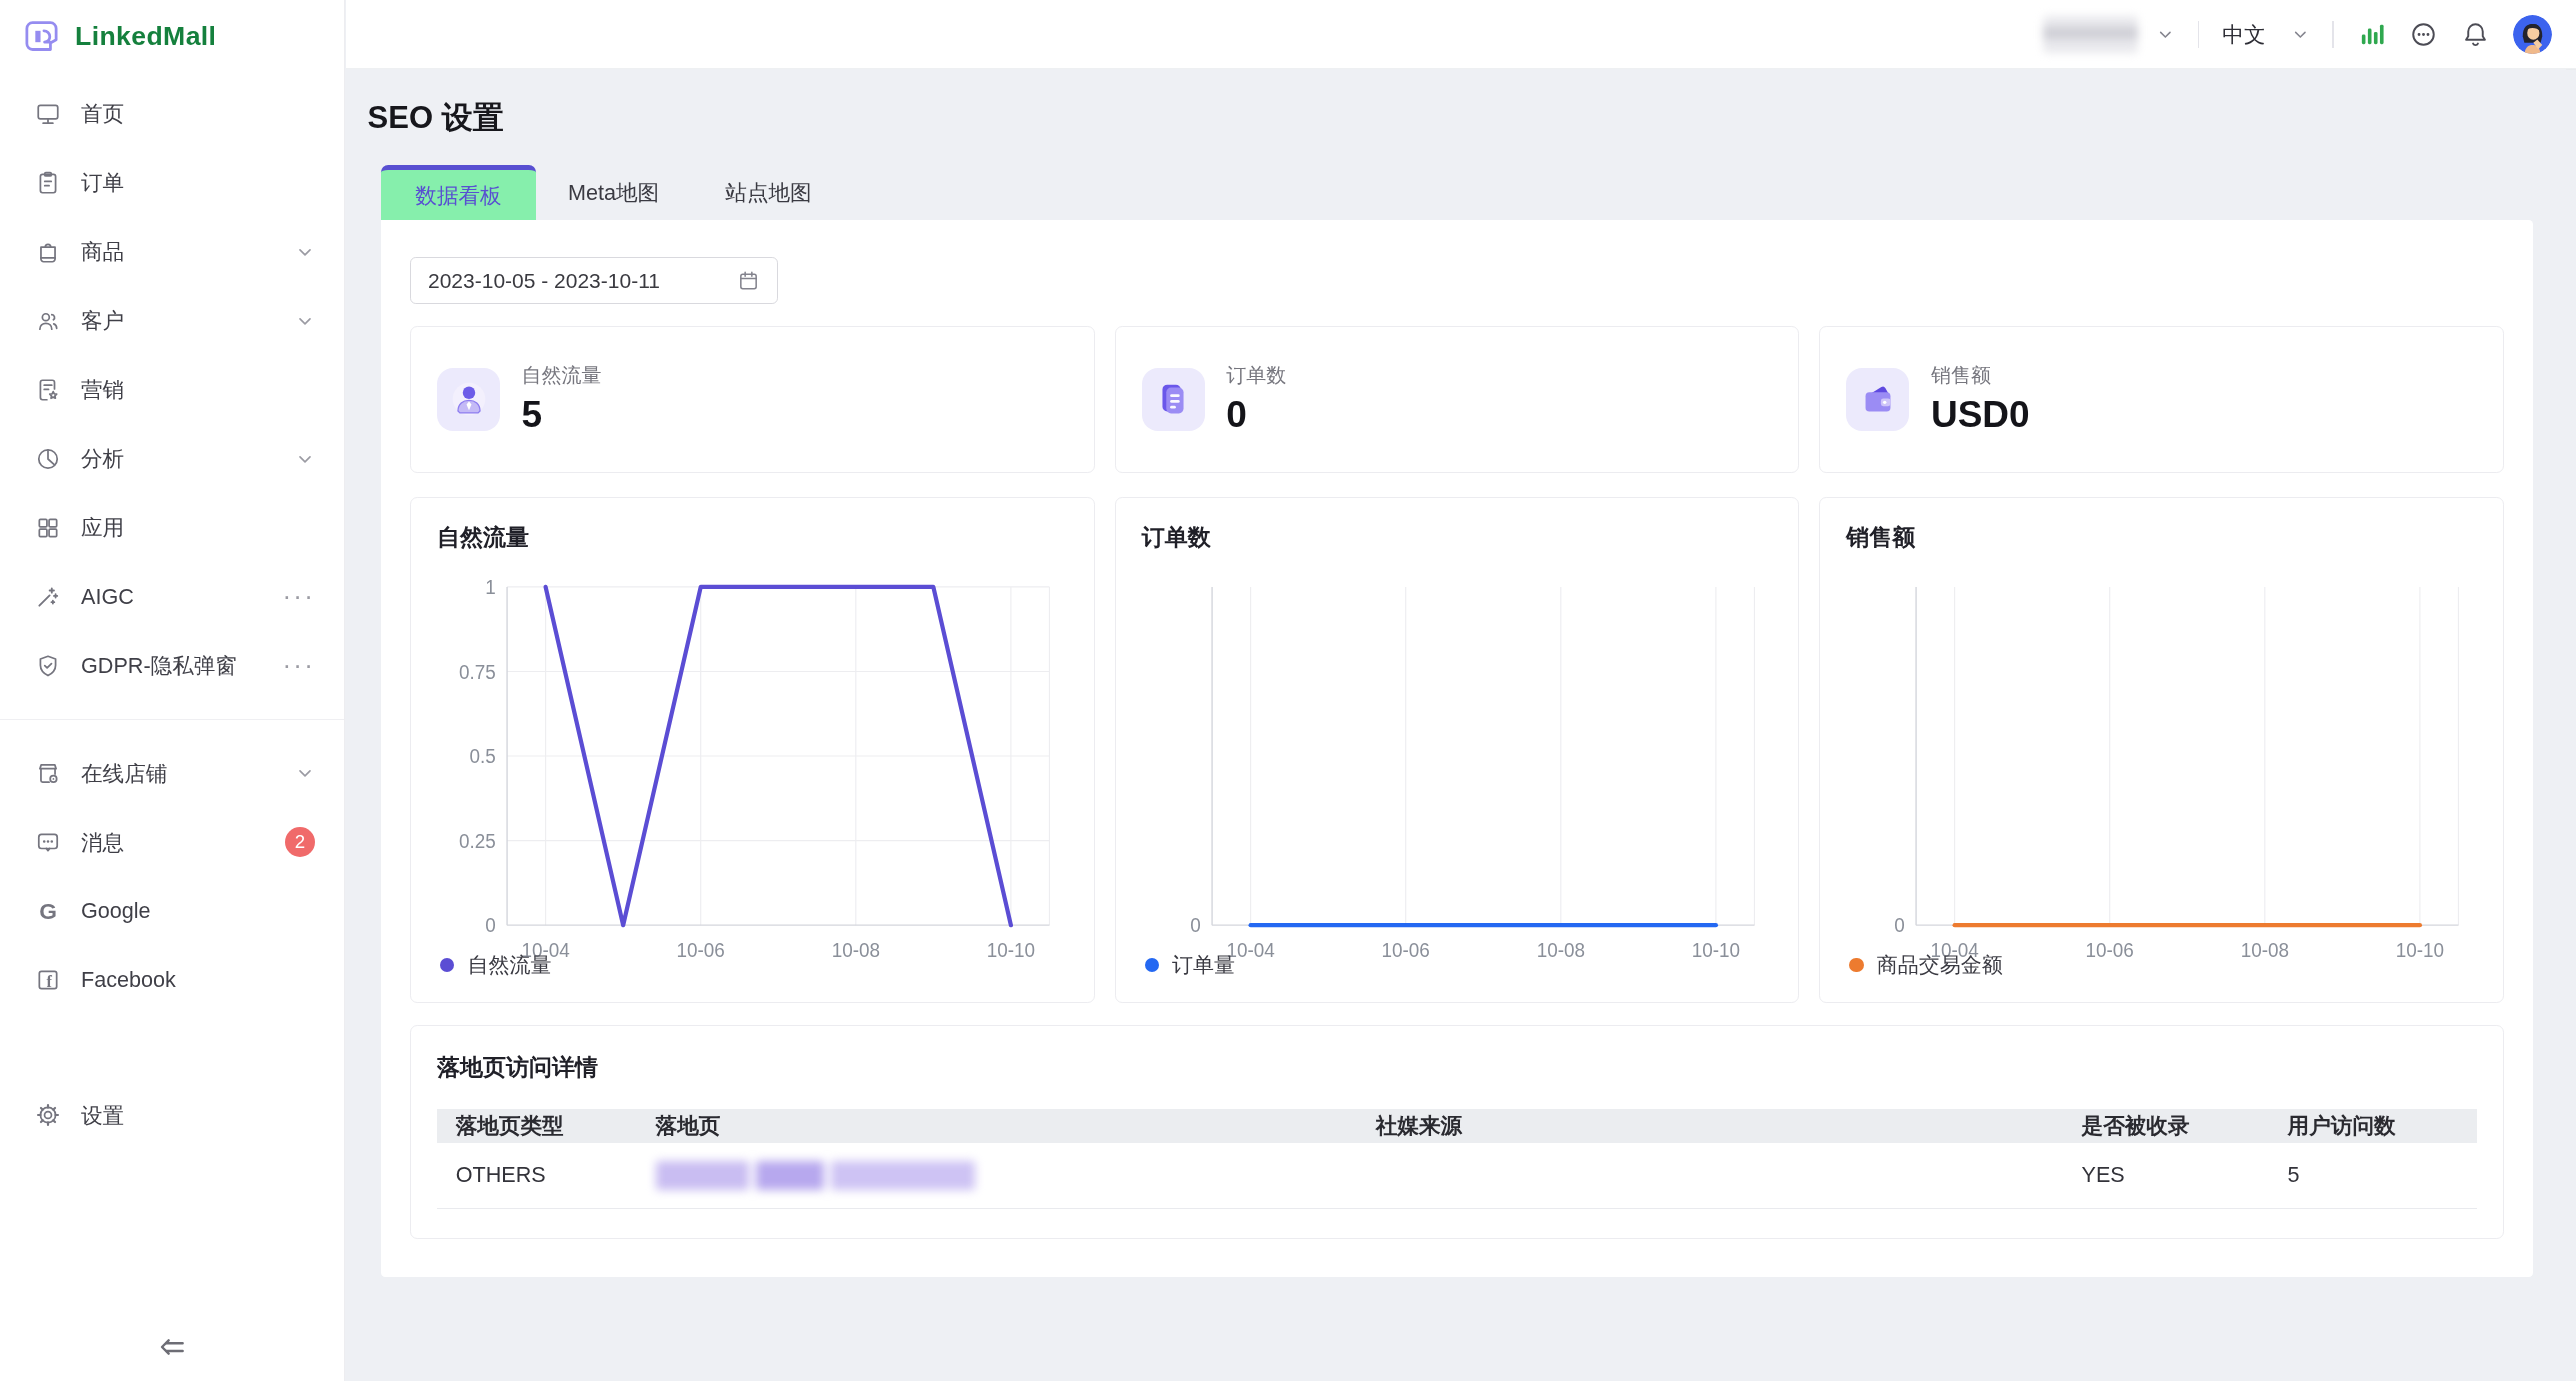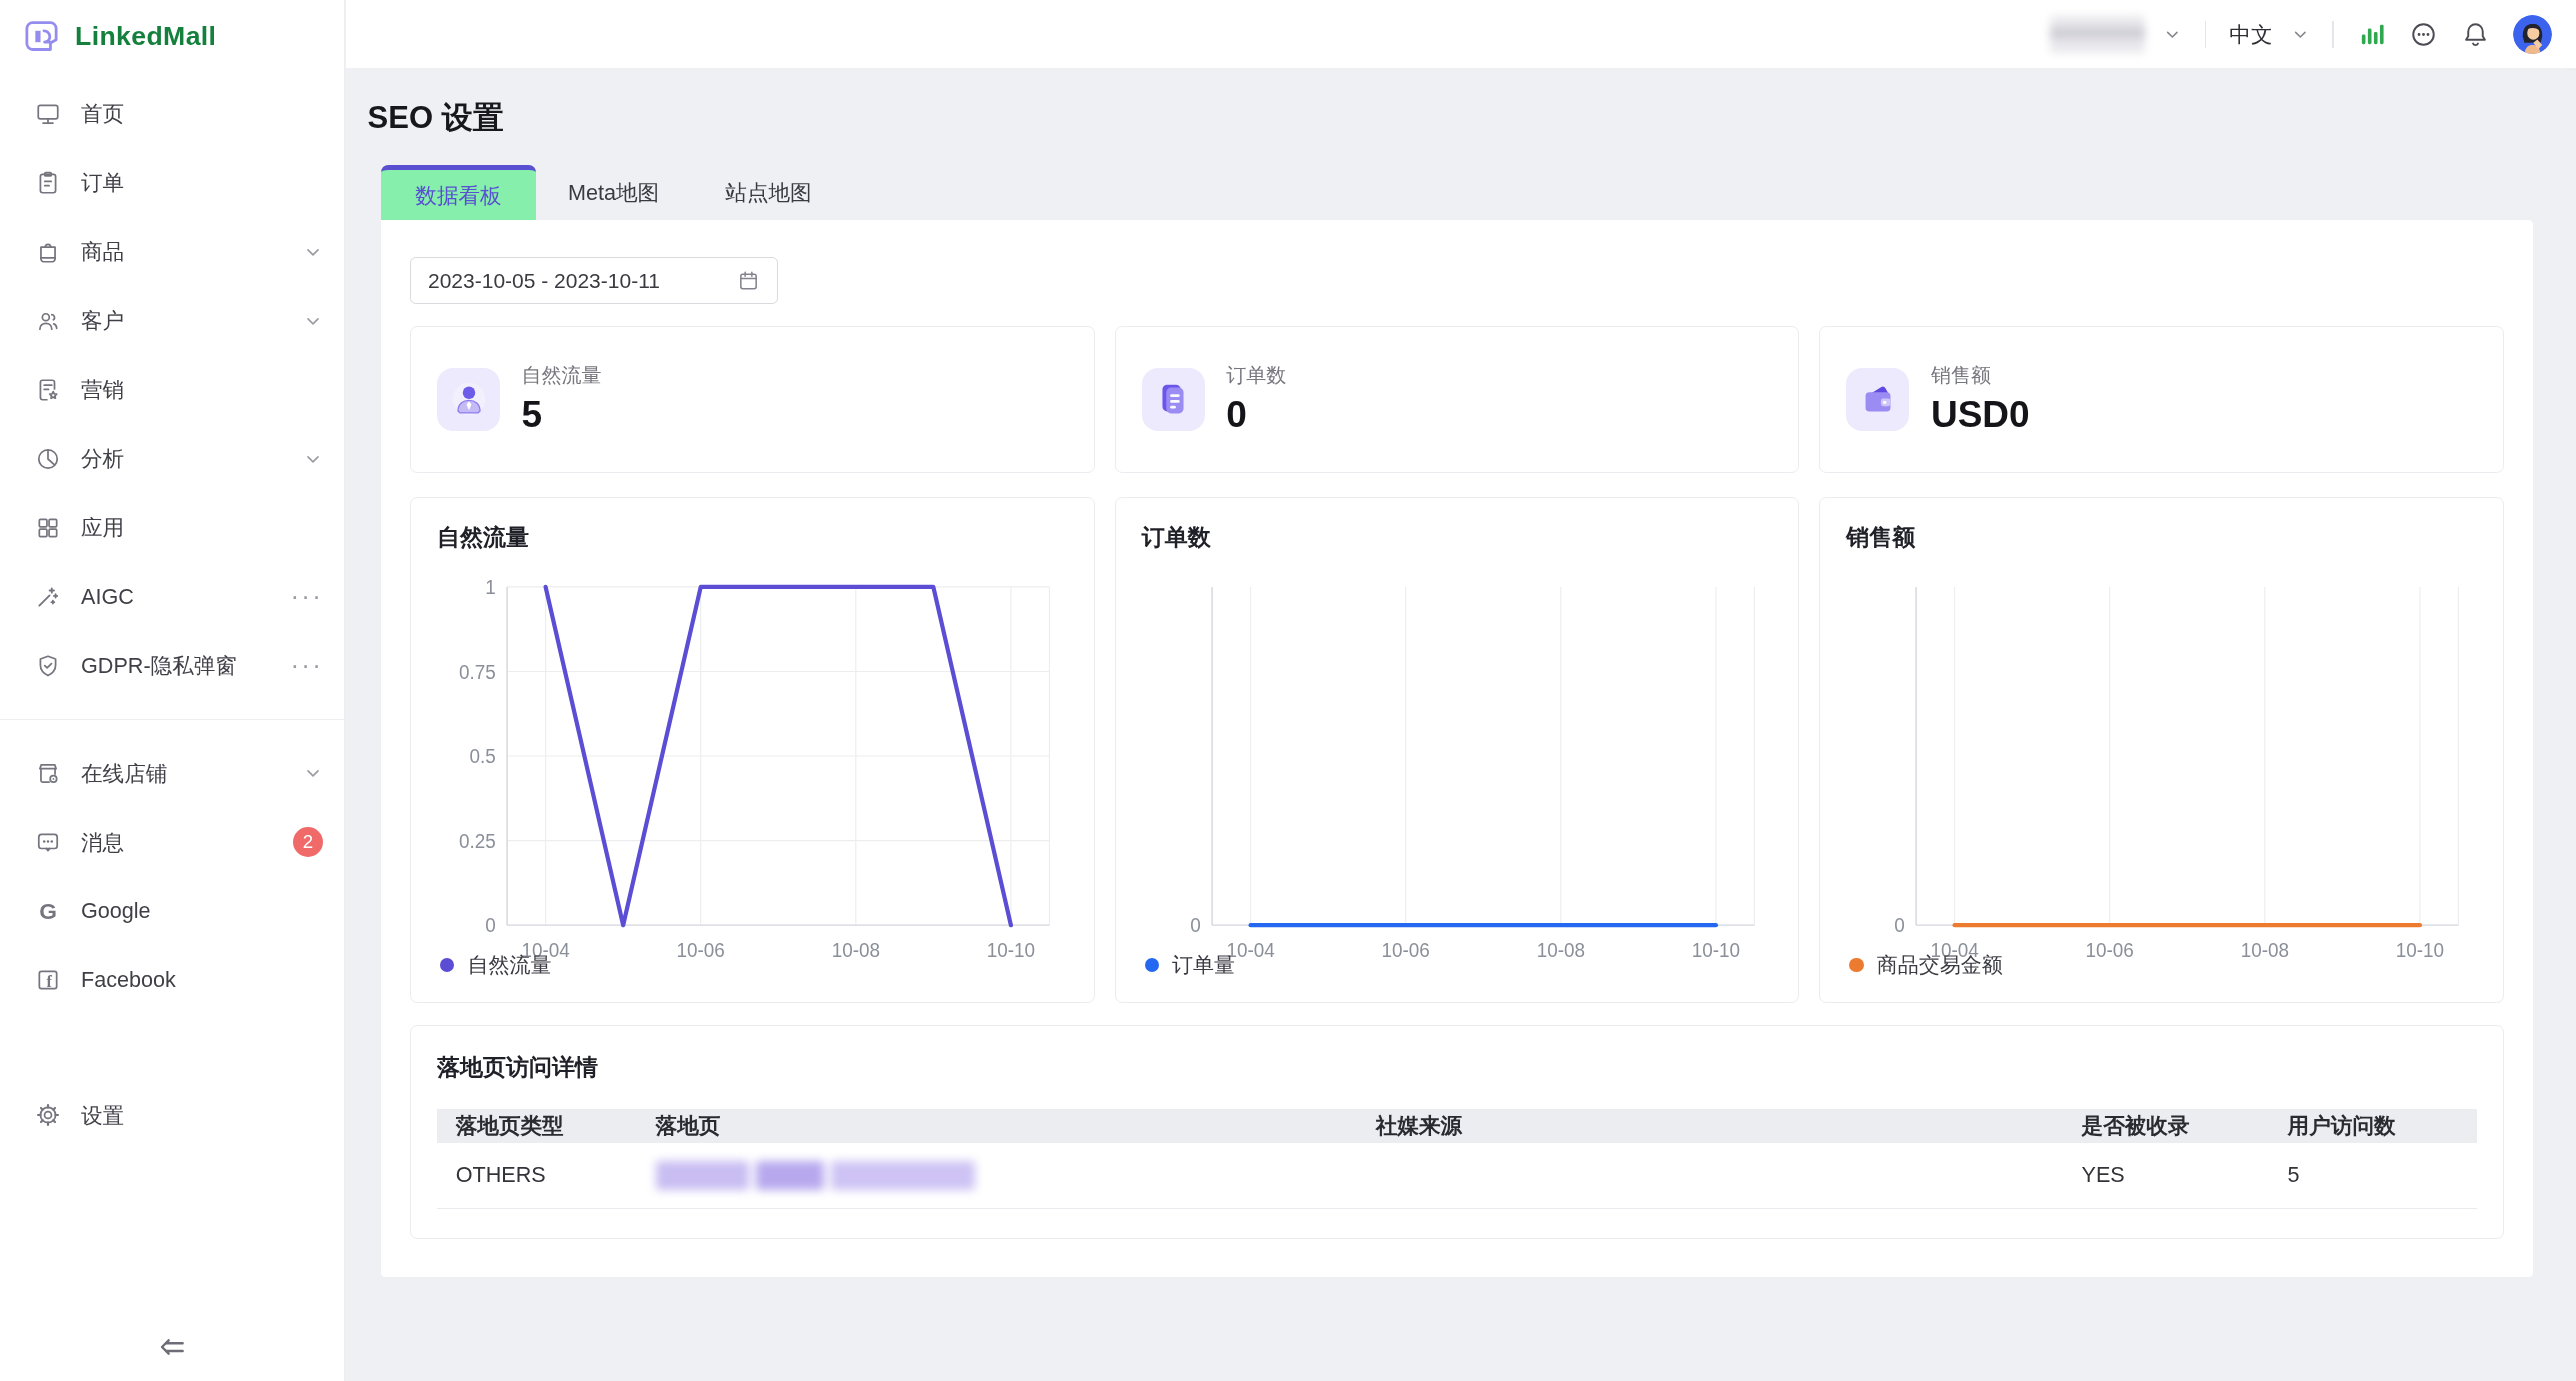--- a/index.html
+++ b/index.html
@@ -6,38 +6,38 @@
   html,body { width:2576px; height:1381px; }
   body { font-family:"Liberation Sans", sans-serif; background:#eef0f4; overflow:hidden; }
   .app { position:relative; width:2576px; height:1381px; }
 
   
   .sidebar { position:absolute; left:0; top:0; bottom:0; width:345px; background:#fff; border-right:1.4px solid #ededf0; z-index:5; }
   .logo-row { display:flex; align-items:center; gap:14.4px; padding:17px 0 0 21.6px; height:56px; }
   .logo-row svg { width:39px; height:39px; }
   .app-name { font-size:26.6px; font-weight:700; color:#15803d; letter-spacing:0.4px; }
   .nav { margin-top:23px; }
-  .item { height:69px; display:flex; align-items:center; padding:0 21px 0 35px; cursor:pointer; }
+  .item { height:69px; display:flex; align-items:center; padding:0 29px 0 35px; cursor:pointer; }
   .item .mi { width:26px; height:26px; color:#75757f; flex:0 0 auto; }
   .item .lbl { margin-left:20px; font-size:21.6px; color:#3f3f47; white-space:nowrap; }
   .chev { margin-left:auto; width:20px; height:20px; color:#9b9ba3; flex:0 0 auto; }
   .dots { margin-left:auto; color:#9b9ba3; font-size:26px; letter-spacing:2.2px; line-height:14.4px; }
   .badge { margin-left:auto; min-width:30px; height:30px; border-radius:15px; background:#f06a6a; color:#fff; font-size:18.7px; display:flex; align-items:center; justify-content:center; }
   .sb-divider { height:1.4px; background:#efeff2; margin:18.7px 0; }
   .settings-block { margin-top:66px; }
   .collapse-btn { position:absolute; bottom:16px; left:50%; transform:translateX(-50%); color:#6d6d75; cursor:pointer; }
   .collapse-btn svg { width:32px; height:32px; }
 
   
   .topbar { position:absolute; left:346px; top:0; right:0; height:69px; background:#fff; border-bottom:1.4px solid #eef0f2; display:flex; align-items:center; justify-content:flex-end; gap:23px; padding-right:24.4px; z-index:4; }
   .blur-name { width:95px; height:37px; border-radius:4.3px; overflow:hidden; filter:blur(4.3px); background:linear-gradient(#e9e9ed 30%, #cfcfd6 30%, #cfcfd6 62%, #e9e9ed 62%); }
   .tb-ic { width:29px; height:29px; color:#4c4c55; cursor:pointer; }
   .tb-chev { width:18.7px; height:18.7px; color:#85858f; }
   .vdiv { width:1.4px; height:27px; background:#e4e4ea; }
-  .lang { font-size:21.6px; color:#2e2e36; display:flex; align-items:center; gap:18px; cursor:pointer; }
+  .lang { font-size:21.6px; color:#2e2e36; display:flex; align-items:center; gap:25px; cursor:pointer; }
   .avatar { width:39px; height:39px; border-radius:50%; overflow:hidden; cursor:pointer; flex:0 0 auto; }
 
   
   .main { position:absolute; left:346px; top:70px; right:0; bottom:0; background:#eef0f4; }
   .page-title { margin:27px 0 0 21.6px; font-size:31px; font-weight:700; color:#17171c; }
   .tabs { display:flex; margin:26px 0 0 35px; }
   .tab { width:155px; height:55px; display:flex; align-items:center; justify-content:center; font-size:21.6px; color:#3a3a42; cursor:pointer; }
   .tab.active { background:#86efac; border-top:5.8px solid #584fd1; border-radius:7.2px 7.2px 0 0; color:#584fd1; font-weight:400; }
   .panel { margin:0 43px 0 35px; background:#fff; border-radius:0 4.3px 4.3px 4.3px; padding:37px 29px 23px 29px; min-height:1057px; }
 

